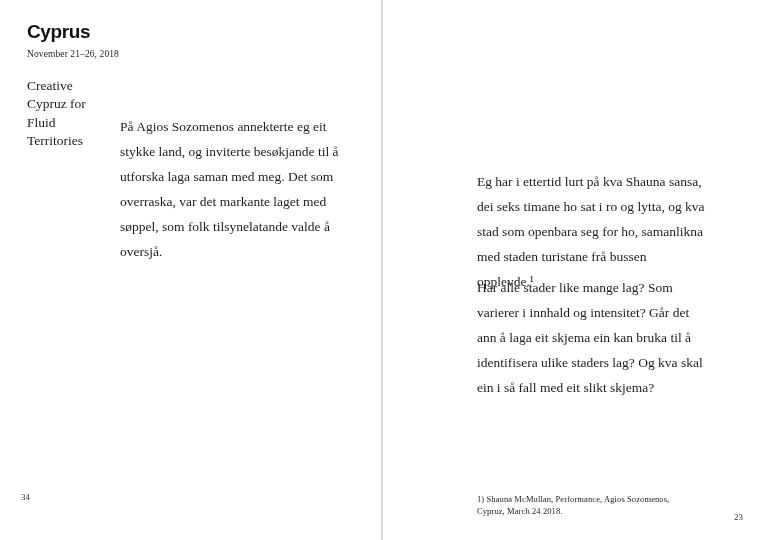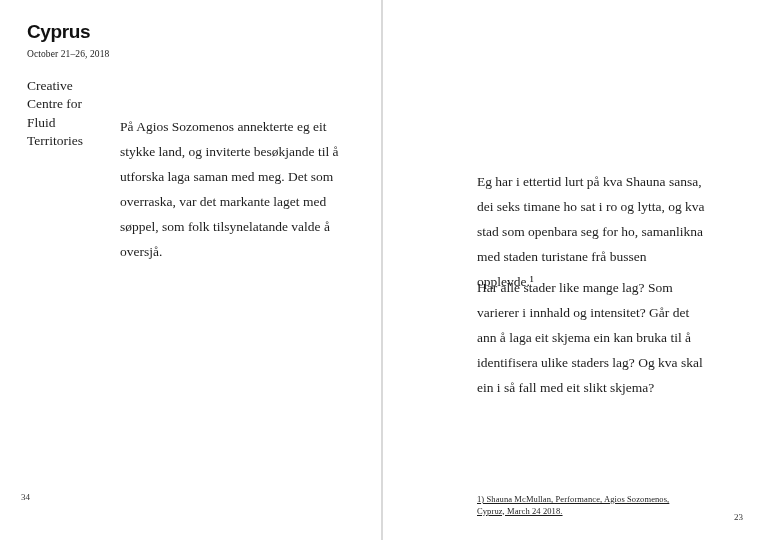--- a/index.html
+++ b/index.html
@@ -72,21 +72,20 @@
     width: 228px;
   }
   .footnote {
     position: absolute;
     left: 477px;
     top: 494px;
     width: 216px;
     font-size: 8.5px;
     line-height: 11.5px;
     letter-spacing: 0.1px;
-    text-decoration: underline;
   }
   .pagenum {
     position: absolute;
     font-size: 9px;
     color: #333333;
   }
   .pagenum-left {
     left: 21px;
     top: 492px;
   }
@@ -97,23 +96,23 @@
 </style>
 </head>
 <body>
 
 <div class="spread">
 
   <div class="spine"></div>
 
   <div>
     <div class="title">Cyprus</div>
-    <div class="date">October 21–26, 2018</div>
+    <div class="date">November 21–26, 2018</div>
     <div class="affiliation">Creative
-Centre for
+Cypruz for
 Fluid
 Territories</div>
     <div class="para para-left">På Agios Sozomenos annekterte eg eit stykke land, og inviterte besøkjande til å utforska laga saman med meg. Det som overraska, var det markante laget med søppel, som folk tilsynelatande valde å oversjå.</div>
     <div class="pagenum pagenum-left">34</div>
   </div>
 
   <div>
     <div class="para para-r1">Eg har i ettertid lurt på kva Shauna sansa, dei seks timane ho sat i ro og lytta, og kva stad som openbara seg for ho, samanlikna med staden turistane frå bussen opplevde.¹</div>
     <div class="para para-r2">Har alle stader like mange lag? Som varierer i innhald og intensitet? Går det ann å laga eit skjema ein kan bruka til å identifisera ulike staders lag? Og kva skal ein i så fall med eit slikt skjema?</div>
     <div class="footnote">1) Shauna McMullan, Performance, Agios Sozomenos, Cypruz, March 24 2018.</div>

